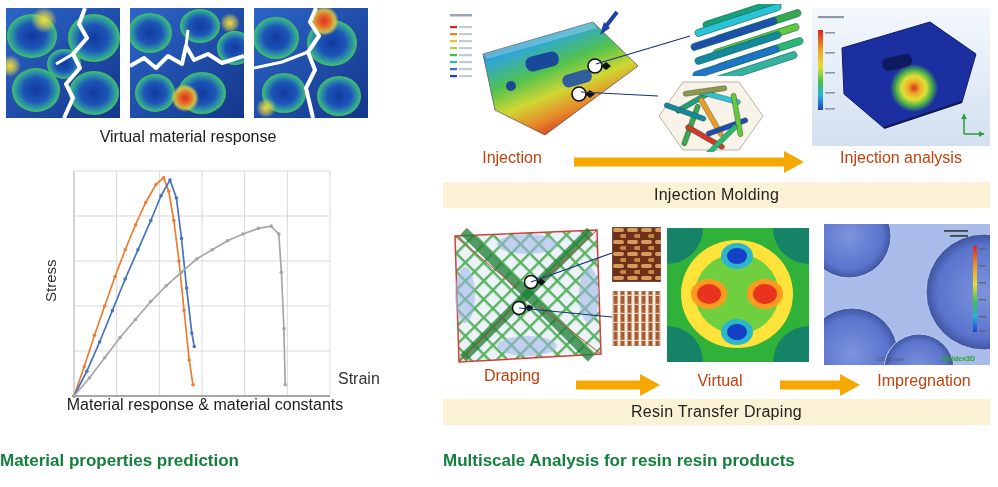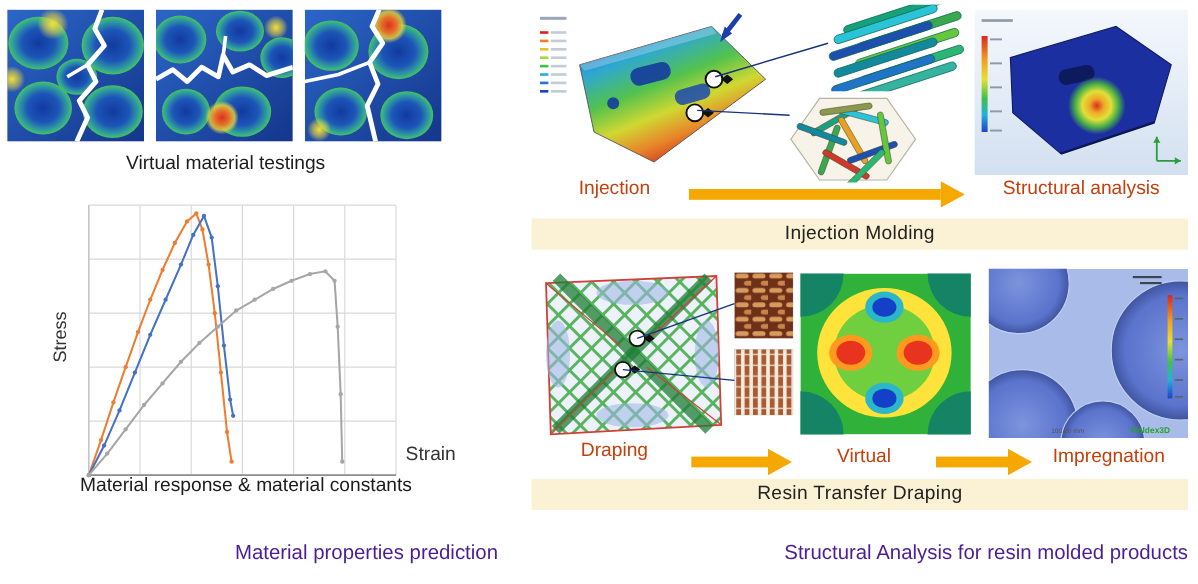--- a/index.html
+++ b/index.html
@@ -1,20 +1,20 @@
 <!DOCTYPE html>
 <html><head>
 <meta charset="utf-8">
 <style>
   *{margin:0;padding:0;box-sizing:border-box}
   html,body{background:#ffffff}
   body{font-family:"Liberation Sans",sans-serif;color:#1c1c1c}
   .figure{position:relative;width:998px;height:487px;background:#fff;overflow:hidden}
   .caption{position:absolute;font-size:16px;text-align:center;color:#1c1c1c}
-  .panel-title{position:absolute;font-size:17px;font-weight:400;text-align:right;color:#4c1d95}
+  .panel-title{position:absolute;font-size:17px;font-weight:700;text-align:left;color:#15803d}
   .flow-label{position:absolute;font-size:16px;text-align:center;color:#c2410c}
   .banner{position:absolute;left:443px;width:547px;height:26px;background:#FBF2D5;
           display:flex;align-items:center;justify-content:center;font-size:16px;color:#222;letter-spacing:.3px}
   svg.img{position:absolute;display:block}
   .arrow-fill{fill:#F5A800}
   .ylabel{position:absolute;left:42px;top:302px;transform:rotate(-90deg);transform-origin:left top;font-size:15px;color:#333}
   .xlabel{position:absolute;left:338px;top:370px;font-size:16px;color:#333}
   .overlay{position:absolute;pointer-events:none}
 </style>
 </head>
@@ -134,21 +134,21 @@
       <ellipse cx="30" cy="85" rx="22" ry="20" fill="url(#gGrain)"></ellipse>
       <ellipse cx="85" cy="88" rx="22" ry="20" fill="url(#gGrain)"></ellipse>
       <circle cx="70" cy="13" r="15" fill="url(#gHotR)"></circle>
       <circle cx="12" cy="100" r="10" fill="url(#gHotY)"></circle>
       <g>
         <path d="M62,0 L56,14 L65,28 L54,44 L61,62 L52,80 L59,110" stroke="#fff" stroke-width="4" fill="none" stroke-linejoin="round"></path>
         <path d="M54,44 L28,54 L0,60" stroke="#fff" stroke-width="3" fill="none"></path>
       </g>
     </svg>
 
-    <div class="caption" style="left:0;top:128px;width:376px">Virtual material testings</div>
+    <div class="caption" style="left:0;top:128px;width:376px">Virtual material response</div>
 
     <div class="ylabel">Stress</div>
     <svg class="img" id="plot-svg" style="left:72px;top:166px" width="262" height="234" viewBox="0 0 262 234">
         <line x1="2" y1="5" x2="2" y2="230" stroke="#d9d9d9" stroke-width="1"></line>
         <line x1="44.666666666666664" y1="5" x2="44.666666666666664" y2="230" stroke="#d9d9d9" stroke-width="1"></line>
         <line x1="87.33333333333333" y1="5" x2="87.33333333333333" y2="230" stroke="#d9d9d9" stroke-width="1"></line>
         <line x1="130" y1="5" x2="130" y2="230" stroke="#d9d9d9" stroke-width="1"></line>
         <line x1="172.66666666666666" y1="5" x2="172.66666666666666" y2="230" stroke="#d9d9d9" stroke-width="1"></line>
         <line x1="215.33333333333334" y1="5" x2="215.33333333333334" y2="230" stroke="#d9d9d9" stroke-width="1"></line>
         <line x1="258" y1="5" x2="258" y2="230" stroke="#d9d9d9" stroke-width="1"></line>
@@ -323,21 +323,21 @@
       <line x1="141" y1="92" x2="218" y2="96" stroke="#16327E" stroke-width="1.2"></line>
     </svg>
 
     <div class="flow-label" style="left:452px;top:149px;width:120px">Injection</div>
 
     <svg class="img" style="left:574px;top:151px" width="230" height="22" viewBox="0 0 230 22">
       <rect x="0" y="6.5" width="210" height="9" class="arrow-fill"></rect>
       <polygon points="210,0 230,11 210,22" class="arrow-fill"></polygon>
     </svg>
 
-    <div class="flow-label" style="left:810px;top:149px;width:182px">Structural analysis</div>
+    <div class="flow-label" style="left:810px;top:149px;width:182px">Injection analysis</div>
 
     <div class="banner" style="top:182px">Injection Molding</div>
 
     <svg class="img" style="left:447px;top:224px" width="160" height="143" viewBox="0 0 160 143">
       <rect width="160" height="143" fill="#ffffff"></rect>
       <path d="M8,12 L150,6 L154,130 L12,138 Z" fill="url(#pDrape)" stroke="#d04038" stroke-width="1.5"></path>
       <g>
         <rect x="-10" y="66" width="180" height="9" fill="#1e7e34" opacity="0.75" transform="rotate(45 80 71)"></rect>
         <rect x="-10" y="66" width="180" height="9" fill="#1e7e34" opacity="0.75" transform="rotate(-45 80 71)"></rect>
       </g>
@@ -433,16 +433,16 @@
 
     <svg class="img" style="left:780px;top:374px" width="80" height="22" viewBox="0 0 80 22">
       <rect x="0" y="6.5" width="60" height="9" class="arrow-fill"></rect>
       <polygon points="60,0 80,11 60,22" class="arrow-fill"></polygon>
     </svg>
 
     <div class="flow-label" style="left:856px;top:372px;width:136px">Impregnation</div>
 
     <div class="banner" style="top:399px">Resin Transfer Draping</div>
 
-    <div class="panel-title" style="left:443px;top:451px;width:547px">Structural Analysis for resin molded products</div>
+    <div class="panel-title" style="left:443px;top:451px;width:547px">Multiscale Analysis for resin resin products</div>
   </section>
 
 </div>
 
 </body></html>

